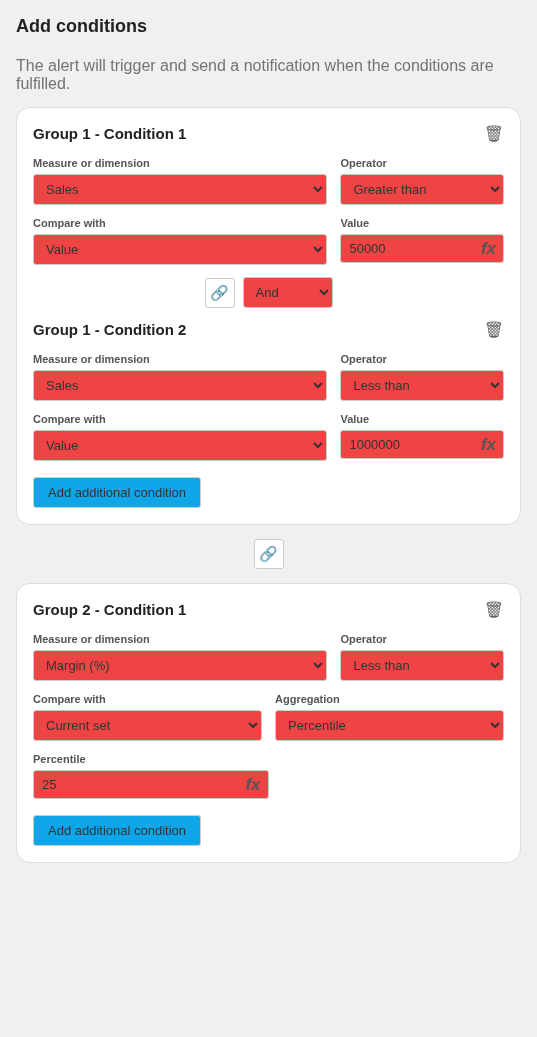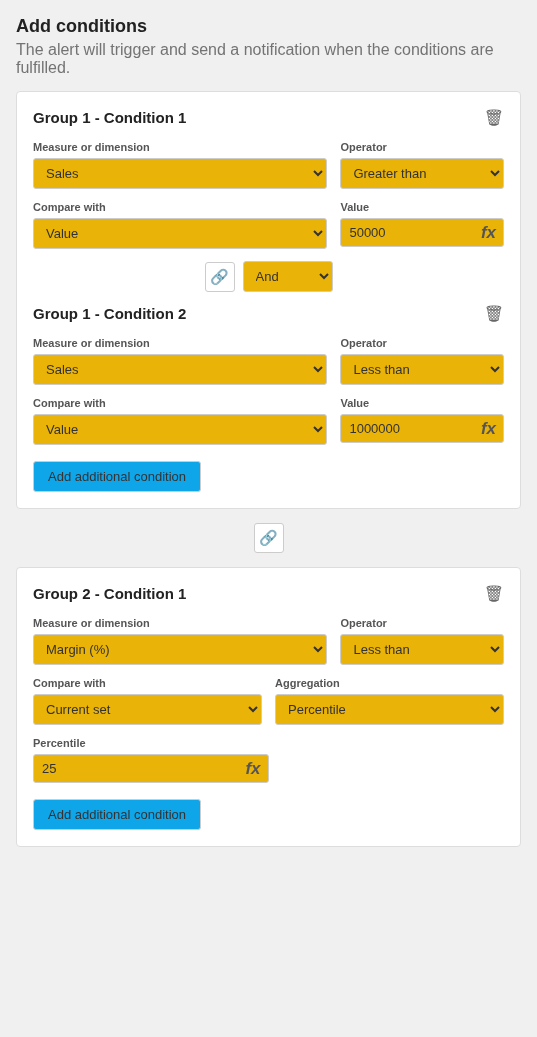--- a/index.html
+++ b/index.html
@@ -8,32 +8,32 @@
       background: #f0f0f0;
       width: 537px;
       min-height: 1037px;
       padding: 16px;
       font-size: 13px;
       color: #333;
     }
     .page-title {
       font-size: 18px;
       font-weight: bold;
-      margin-bottom: 4px;
+      margin-bottom: 20px;
       color: #222;
     }
     .subtitle {
       color: #737373;
       font-size: 16px;
       margin-bottom: 14px;
     }
     .group-card {
       background: #fff;
       border: 1px solid #ddd;
-      border-radius: 4px;
+      border-radius: 14px;
       padding: 16px;
       margin-bottom: 0;
     }
     .group-header {
       display: flex;
       justify-content: space-between;
       align-items: center;
       margin-bottom: 14px;
     }
     .group-header-title {
@@ -66,21 +66,21 @@
     .col-half {
       flex: 1;
     }
     select, input[type="text"] {
       width: 100%;
       padding: 6px 8px;
       border: 1px solid #ccc;
       border-radius: 3px;
       font-size: 13px;
       color: #333;
-      background: #eab308;
+      background: #ef4444;
       appearance: auto;
       -webkit-appearance: auto;
     }
     select {
       cursor: pointer;
     }
     .value-input-wrapper {
       position: relative;
     }
     .value-input-wrapper input {

